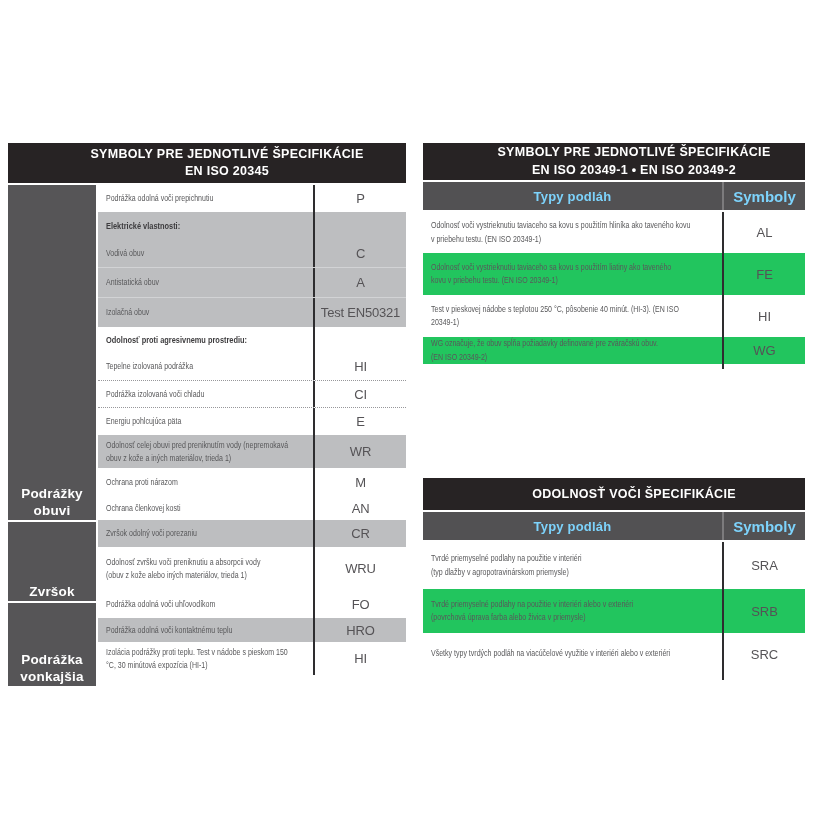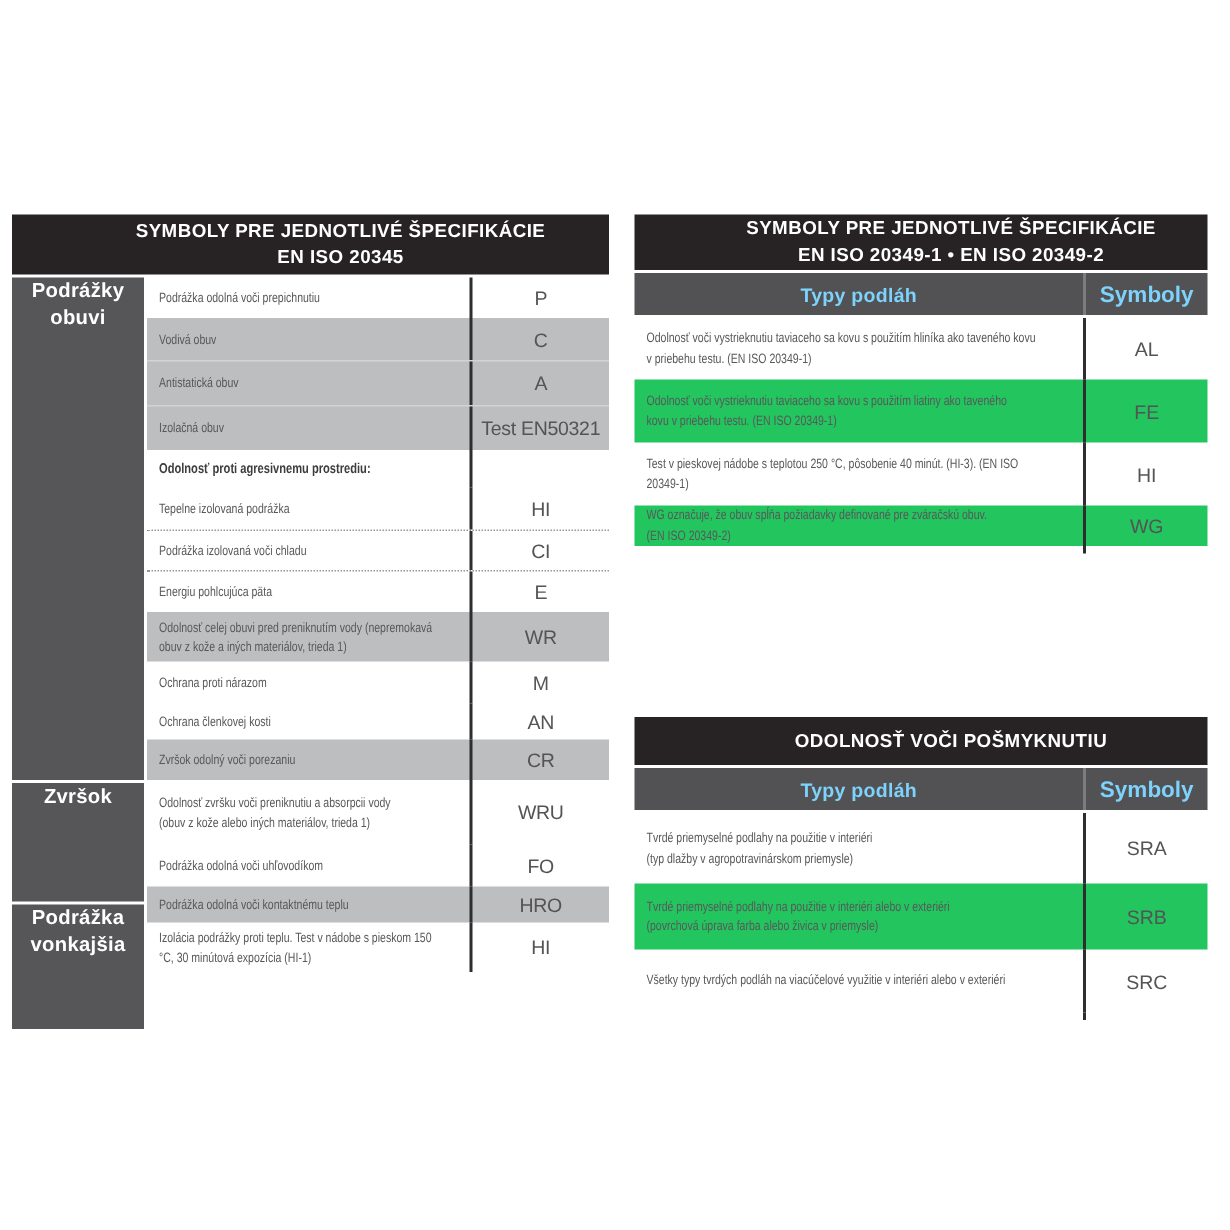--- a/index.html
+++ b/index.html
@@ -24,21 +24,21 @@
   #left-table .hdr   { height:40px; font-size:12.5px; line-height:1.4; }
   #right-table-1 .hdr{ height:37px; font-size:12.5px; line-height:1.4; }
   #right-table-2 .hdr{ height:32px; font-size:12.5px; }
 
   
   .lbody { display:flex; margin-top:2px; }
   .lcats { width:88px; margin-right:2px; }
   .lcat {
     background:#565557; color:#fff; font-weight:bold; font-size:13.5px;
     line-height:1.3; text-align:center; letter-spacing:0.2px;
-    display:flex; align-items:flex-start; justify-content:center;
+    display:flex; align-items:flex-end; justify-content:center;
   }
   .lrows { flex:1; }
   .lrow { display:flex; box-sizing:border-box; }
   .lrow.gray { background:#bdbec0; }
   .lrow.dotted { border-top:1px dotted #97979a; }
   .lrow.faint  { border-top:1px solid #d2d3d5; }
   .ldesc {
     width:215px; box-sizing:border-box; padding-left:8px;
     display:flex; flex-direction:column; justify-content:center; overflow:hidden;
   }
@@ -96,20 +96,28 @@
 
       <div class="lrow white" style="height:27px">
         <div class="ldesc">
             <div class="cond">
               <span class="ln">Podrážka odolná voči prepichnutiu</span>
             </div>
           </div>
         <div class="lsym">P</div>
       </div>
 
+      <div class="lrow gray bold" style="height:27px">
+        <div class="ldesc">
+            <div class="cond">
+              <span class="ln">Elektrické vlastnosti:</span>
+            </div>
+          </div>
+        <div class="lsym"></div>
+      </div>
 
       <div class="lrow gray" style="height:28px">
         <div class="ldesc">
             <div class="cond">
               <span class="ln">Vodivá obuv</span>
             </div>
           </div>
         <div class="lsym">C</div>
       </div>
 
@@ -299,21 +307,21 @@
 
     <div class="ext" style="height:5px">
       <div class="ext-desc"></div>
       <div class="ext-line"></div>
     </div>
   </div>
 </section>
 
 <section id="right-table-2" class="tbl">
   <header class="hdr">
-    <span>ODOLNOSŤ VOČI POŠMYKNUTIU</span>
+    <span>ODOLNOSŤ VOČI ŠPECIFIKÁCIE</span>
   </header>
   <div class="sub">
     <div class="sub-floor">Typy podláh</div>
     <div class="sub-sym">Symboly</div>
   </div>
   <div class="rbody">
 
     <div class="rrow white" style="height:47px">
       <div class="rdesc">
           <div class="cond">

